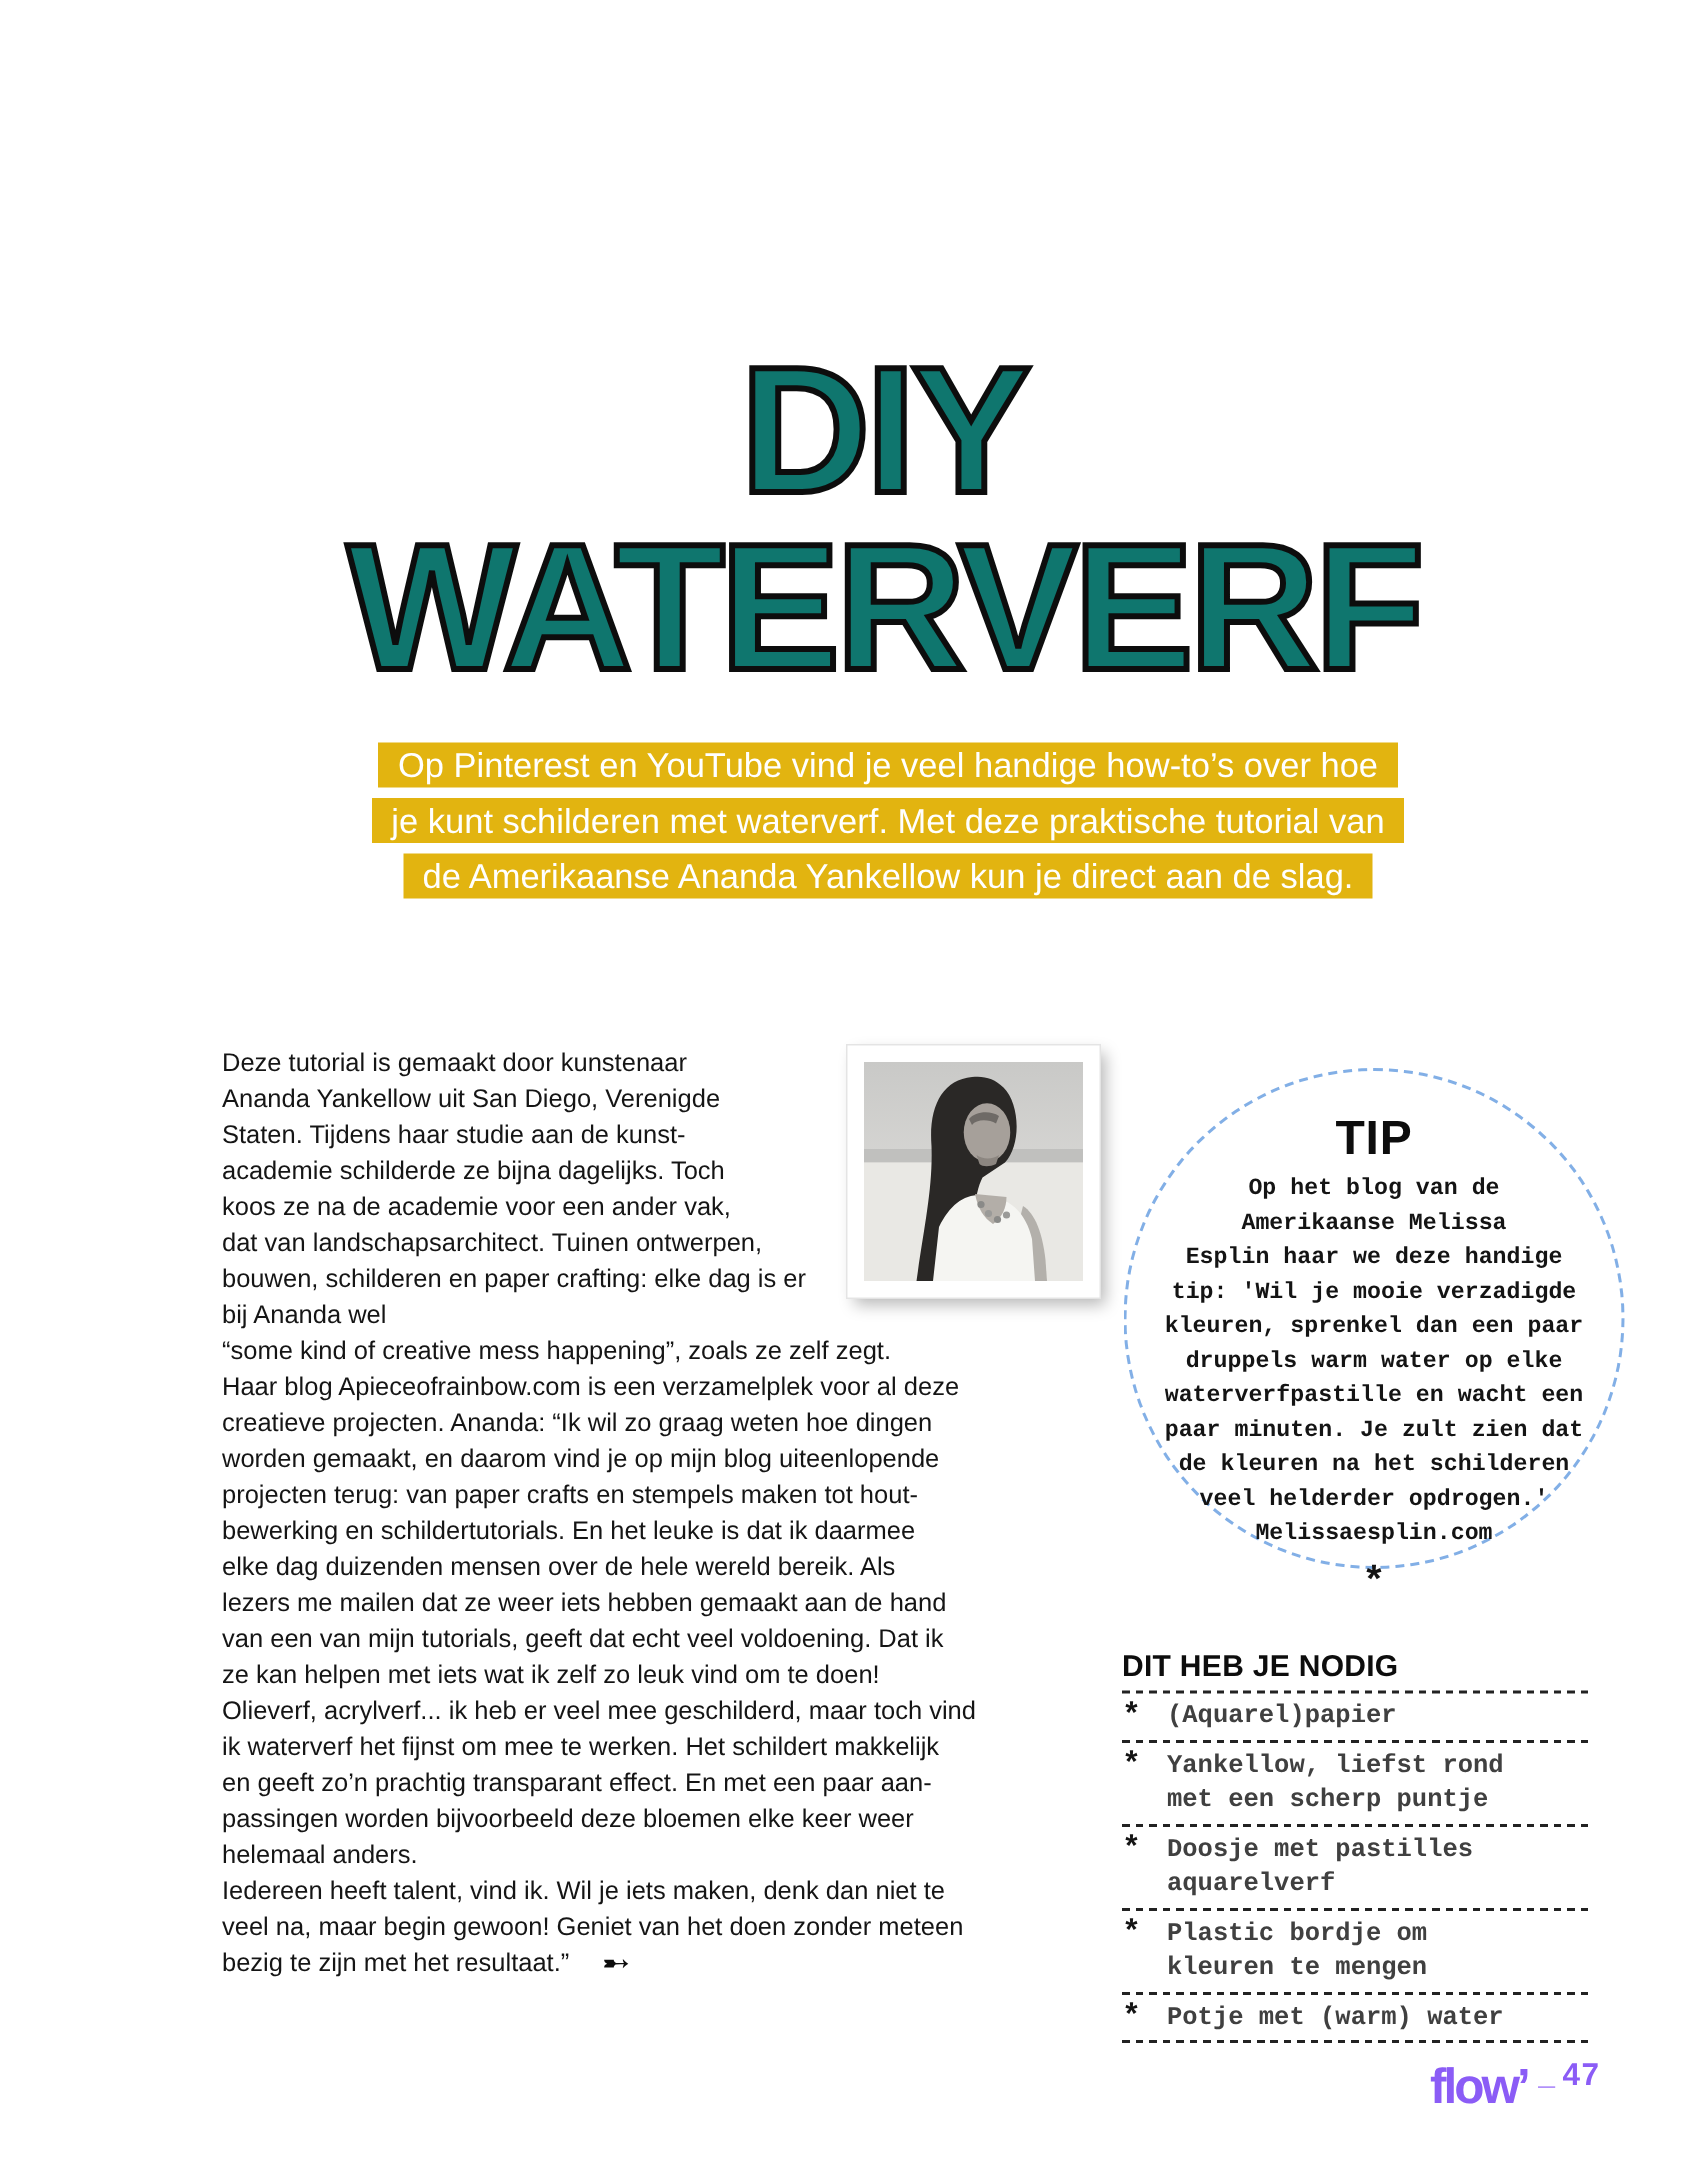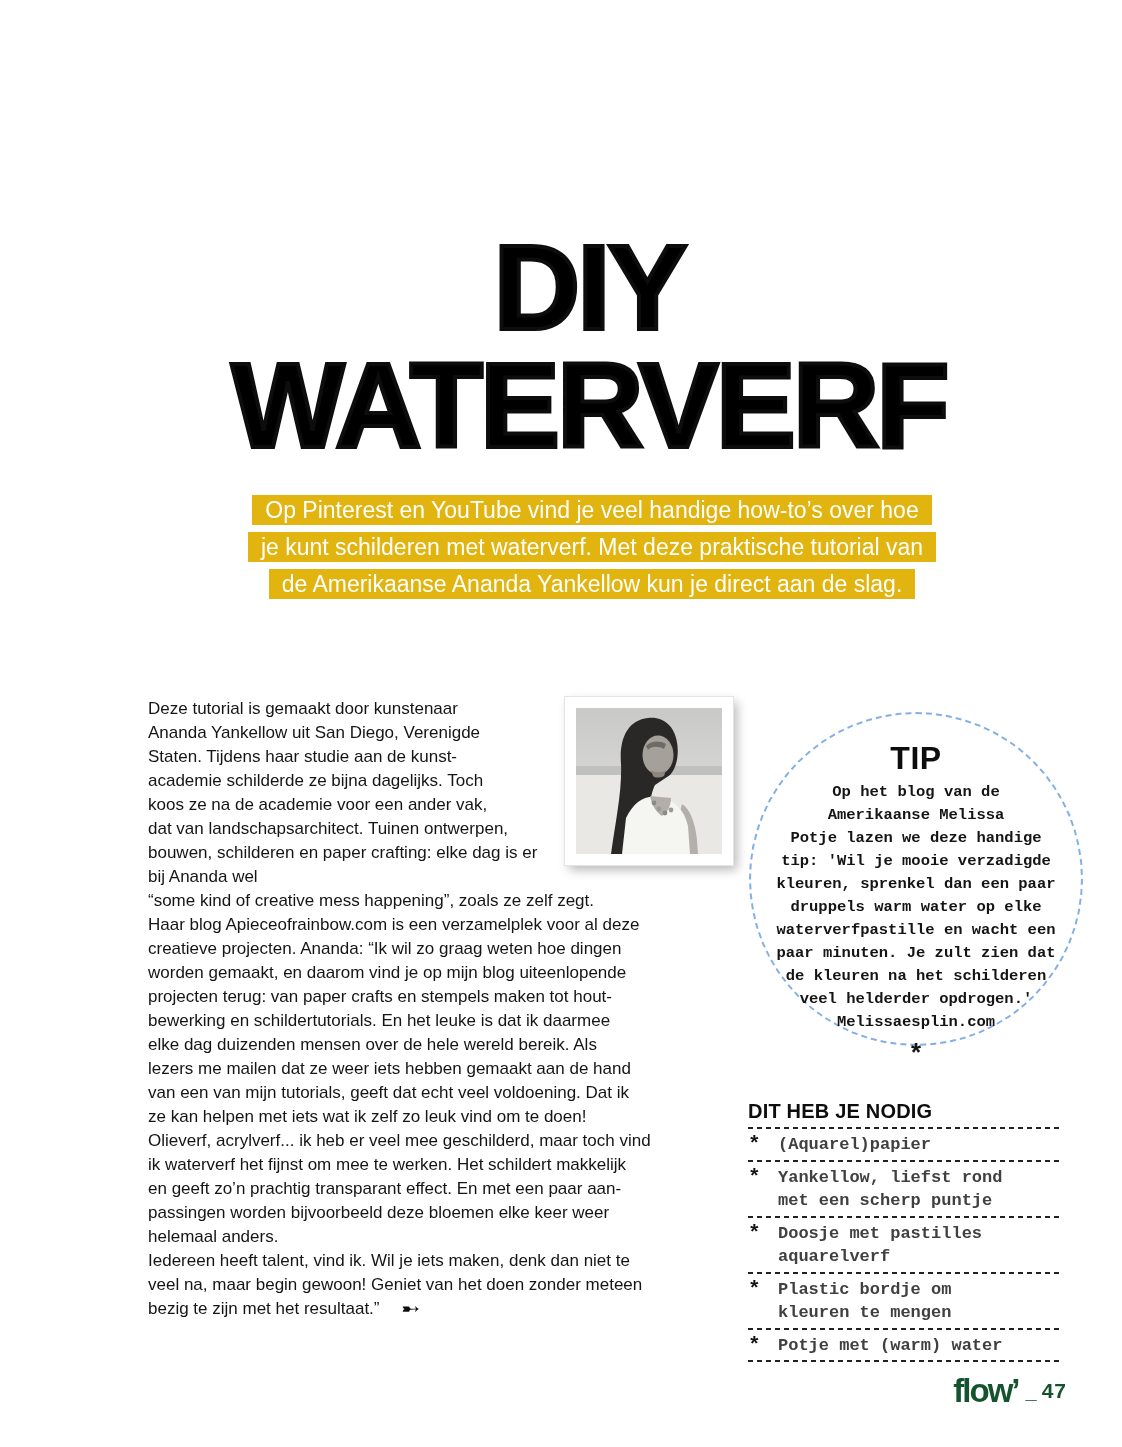--- a/index.html
+++ b/index.html
@@ -1,21 +1,21 @@
 <!DOCTYPE html>
 <html><head>
 <meta charset="utf-8">
 <style>
   html,body{margin:0;padding:0;background:#ffffff;}
   .page{position:relative;width:1122px;height:1447px;background:#ffffff;overflow:hidden;
         font-family:"Liberation Sans",sans-serif;color:#111;}
 
   
   .title{position:absolute;top:228px;left:0;right:0;padding-left:56px;text-align:center;
-         font-weight:900;font-size:120px;line-height:118px;letter-spacing:-3px;color:#000000;
+         font-weight:900;font-size:120px;line-height:118px;letter-spacing:-3px;color:#0f766e;
          -webkit-text-stroke:4px #0d0d0d;}
   .title div{white-space:nowrap;}
 
   
   .intro{position:absolute;top:495px;left:0;right:0;padding-left:62px;text-align:center;}
   .intro-line{margin-bottom:7px;}
   .intro-line span{display:inline-block;background:#E2B410;color:#ffffff;
                    font-size:23px;line-height:30px;padding:0 13px;}
 
   
@@ -43,22 +43,22 @@
   .needs{position:absolute;left:748px;top:1084px;width:314px;}
   .needs h3{margin:16px 0 5px 0;font-size:20px;line-height:22px;font-weight:900;
             letter-spacing:0.2px;color:#0d0d0d;}
   .dash{height:2px;background:repeating-linear-gradient(90deg,#222 0 5px,transparent 5px 9px);}
   .need-item{display:flex;align-items:flex-start;padding:4px 0 3px 0;
              font-family:"Liberation Mono","DejaVu Sans Mono",monospace;font-weight:bold;}
   .need-bullet{width:30px;flex:0 0 30px;font-size:21px;line-height:23px;color:#141414;}
   .need-text{font-size:17px;line-height:23.5px;white-space:pre-line;color:#404040;}
 
   
-  .footer{position:absolute;top:1372px;right:55px;display:flex;align-items:center;
-          color:#14532d;}
+  .footer{position:absolute;top:1372px;right:55px;display:flex;align-items:flex-start;
+          color:#8b5cf6;}
   .flow-logo{font-size:33px;font-weight:900;letter-spacing:-2px;}
   .footer-sep{font-size:20px;font-weight:bold;margin:0 5px 0 7px;}
   .page-number{font-size:21px;font-weight:900;letter-spacing:1px;}
 </style>
 </head>
 <body>
 
 <div class="page">
 
   <div class="title">
@@ -121,21 +121,21 @@
 helemaal anders.
 Iedereen heeft talent, vind ik. Wil je iets maken, denk dan niet te
 veel na, maar begin gewoon! Geniet van het doen zonder meteen
 bezig te zijn met het resultaat.”</span><span class="arrow">➸</span></div>
   </div>
 
   <div class="tip-circle">
     <div class="tip-heading">TIP</div>
     <div class="tip-text">Op het blog van de
 Amerikaanse Melissa
-Potje lazen we deze handige
+Esplin haar we deze handige
 tip: 'Wil je mooie verzadigde
 kleuren, sprenkel dan een paar
 druppels warm water op elke
 waterverfpastille en wacht een
 paar minuten. Je zult zien dat
 de kleuren na het schilderen
 veel helderder opdrogen.'
 Melissaesplin.com</div>
     <div class="tip-asterisk">*</div>
   </div>

